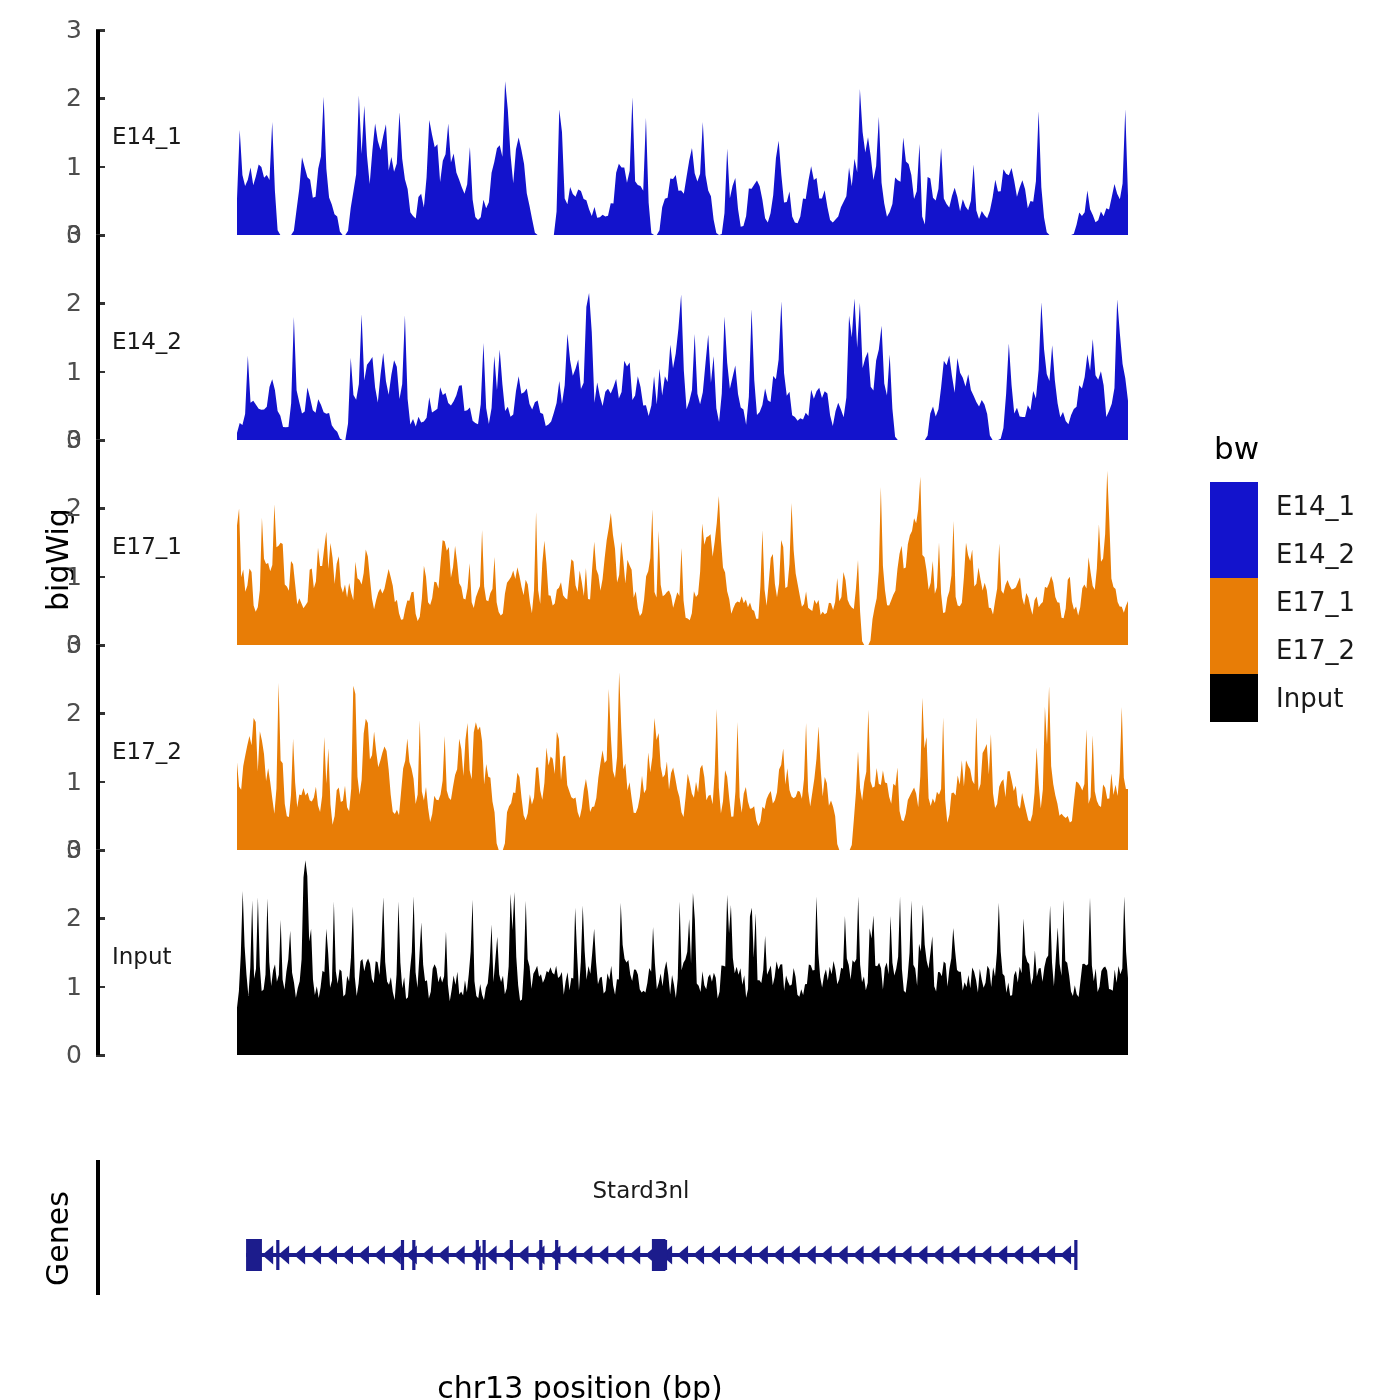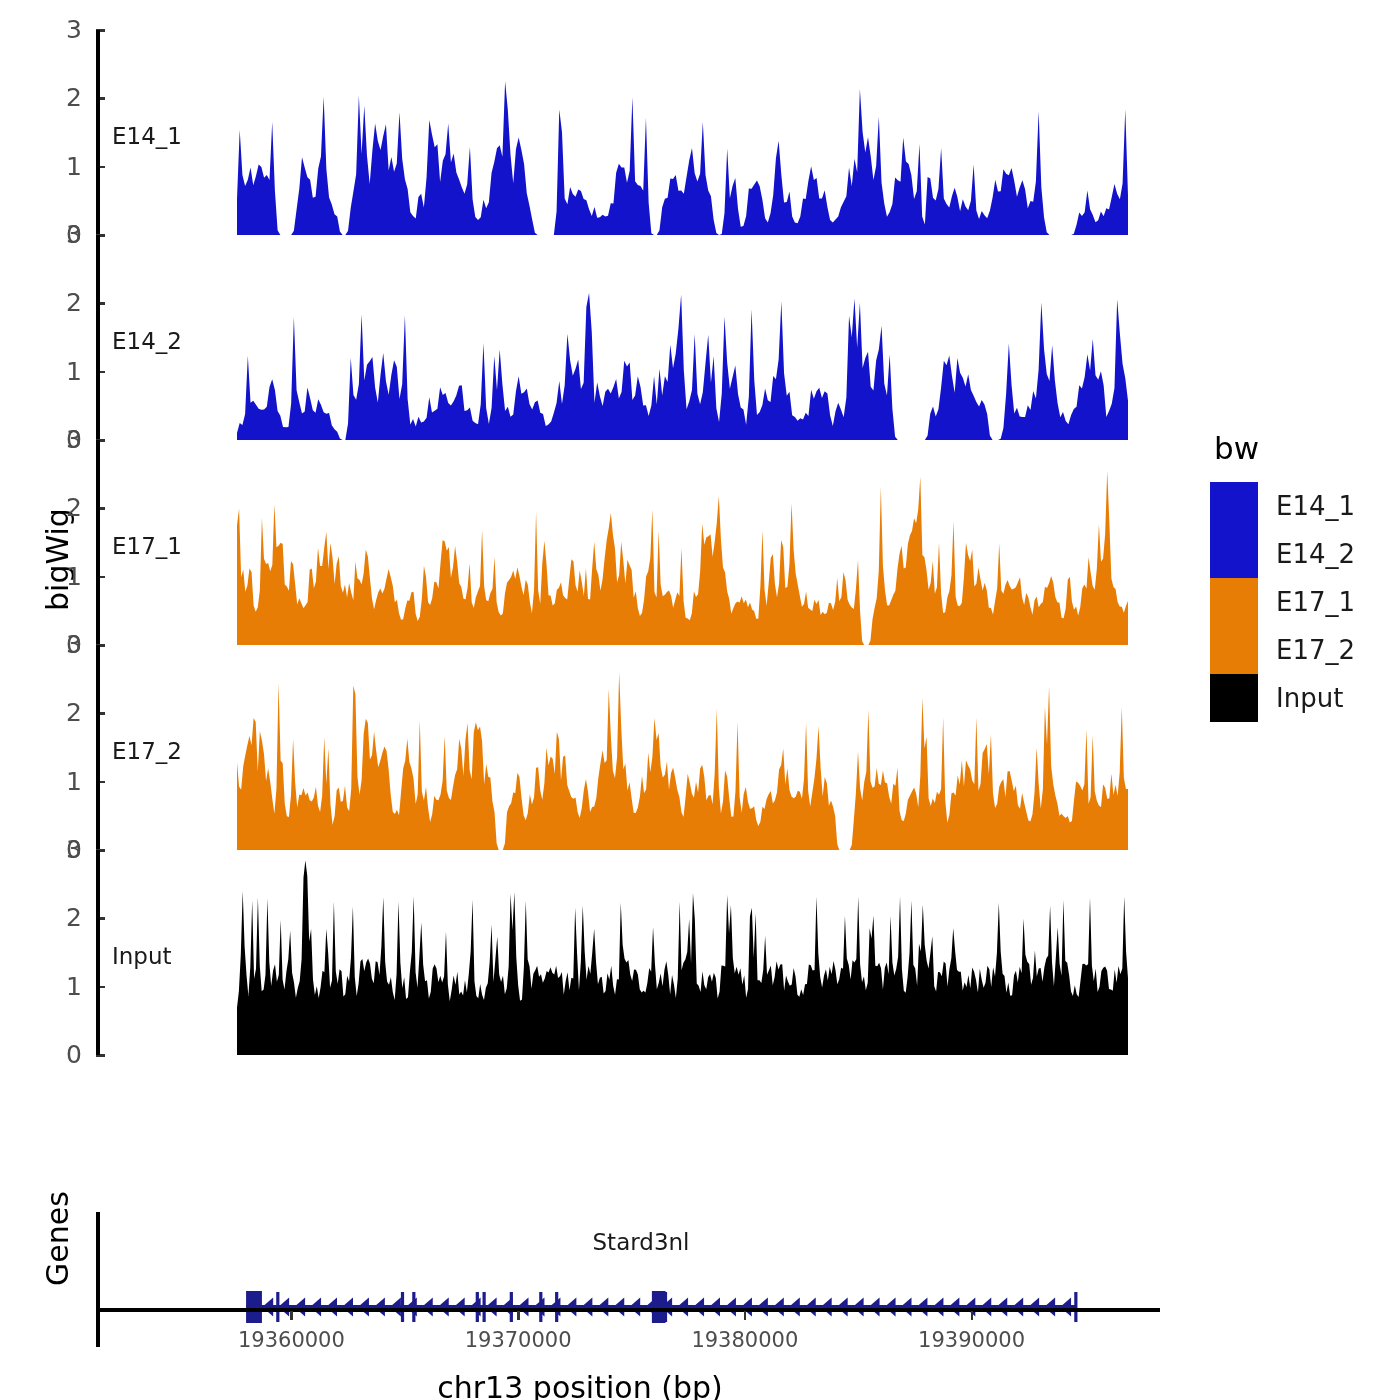--- a/index.html
+++ b/index.html
@@ -56,21 +56,21 @@
           <path d="M 237 205 L 237.00 117.14 L 239.08 141.51 L 241.15 144.75 L 243.23 121.15 L 245.31 110.14 L 247.38 100.06 L 249.46 90.95 L 251.54 100.33 L 253.62 72.89 L 255.69 76.90 L 257.77 126.54 L 259.85 86.31 L 261.92 95.53 L 264.00 108.96 L 266.08 136.10 L 268.15 123.21 L 270.23 136.88 L 272.31 153.87 L 274.38 168.65 L 276.46 143.46 L 278.54 37.68 L 280.62 115.42 L 282.69 118.25 L 284.77 158.72 L 286.85 171.31 L 288.92 171.99 L 291.00 150.00 L 293.08 93.70 L 295.15 137.79 L 297.23 162.51 L 299.31 149.61 L 301.38 150.33 L 303.46 143.10 L 305.54 150.55 L 307.62 147.47 L 309.69 155.32 L 311.77 156.40 L 313.85 152.46 L 315.92 141.87 L 318.00 160.55 L 320.08 167.01 L 322.15 151.01 L 324.23 91.92 L 326.31 138.79 L 328.38 103.21 L 330.46 159.18 L 332.54 179.66 L 334.62 170.97 L 336.69 145.21 L 338.77 142.52 L 340.85 157.11 L 342.92 155.76 L 345.00 140.67 L 347.08 162.17 L 349.15 166.25 L 351.23 143.40 L 353.31 40.64 L 355.38 48.95 L 357.46 131.65 L 359.54 149.73 L 361.62 134.91 L 363.69 88.65 L 365.77 73.84 L 367.85 77.92 L 369.92 114.42 L 372.00 110.33 L 374.08 86.49 L 376.15 105.86 L 378.23 122.26 L 380.31 115.74 L 382.38 107.64 L 384.46 101.50 L 386.54 106.10 L 388.62 124.32 L 390.69 149.39 L 392.77 166.71 L 394.85 169.02 L 396.92 164.64 L 399.00 170.34 L 401.08 146.99 L 403.15 123.54 L 405.23 115.64 L 407.31 93.39 L 409.38 116.96 L 411.46 123.53 L 413.54 133.64 L 415.62 158.95 L 417.69 149.54 L 419.77 75.31 L 421.85 146.39 L 423.92 155.40 L 426.00 142.11 L 428.08 162.96 L 430.15 176.88 L 432.23 169.08 L 434.31 150.80 L 436.38 154.79 L 438.46 155.36 L 440.54 149.50 L 442.62 135.76 L 444.69 91.04 L 446.77 145.42 L 448.85 152.79 L 450.92 155.03 L 453.00 141.69 L 455.08 129.96 L 457.15 124.32 L 459.23 93.65 L 461.31 104.01 L 463.38 130.93 L 465.46 94.83 L 467.54 77.90 L 469.62 125.18 L 471.69 134.17 L 473.77 87.19 L 475.85 77.25 L 477.92 85.29 L 480.00 81.53 L 482.08 96.16 L 484.15 139.56 L 486.23 119.02 L 488.31 131.64 L 490.38 132.86 L 492.46 156.42 L 494.54 167.19 L 496.62 198.27 L 498.69 205.00 L 500.77 205.00 L 502.85 205.00 L 504.92 198.31 L 507.00 167.27 L 509.08 161.37 L 511.15 158.20 L 513.23 147.46 L 515.31 148.03 L 517.38 127.76 L 519.46 131.88 L 521.54 152.93 L 523.62 170.37 L 525.69 175.25 L 527.77 168.18 L 529.85 149.22 L 531.92 159.57 L 534.00 152.49 L 536.08 122.69 L 538.15 122.28 L 540.23 145.52 L 542.31 154.68 L 544.38 138.08 L 546.46 102.49 L 548.54 120.62 L 550.62 111.47 L 552.69 113.77 L 554.77 129.00 L 556.85 86.76 L 558.92 94.11 L 561.00 135.24 L 563.08 111.73 L 565.15 110.43 L 567.23 140.08 L 569.31 146.20 L 571.38 152.16 L 573.46 153.70 L 575.54 152.58 L 577.62 167.03 L 579.69 172.95 L 581.77 163.02 L 583.85 145.04 L 585.92 133.90 L 588.00 146.83 L 590.08 166.99 L 592.15 161.98 L 594.23 161.43 L 596.31 152.90 L 598.38 132.46 L 600.46 118.20 L 602.54 105.37 L 604.62 118.01 L 606.69 115.33 L 608.77 43.98 L 610.85 91.46 L 612.92 126.05 L 615.00 132.92 L 617.08 111.96 L 619.15 27.33 L 621.23 82.24 L 623.31 124.13 L 625.38 118.61 L 627.46 145.61 L 629.54 137.35 L 631.62 153.13 L 633.69 167.83 L 635.77 168.01 L 637.85 162.41 L 639.92 151.40 L 642.00 130.71 L 644.08 148.34 L 646.15 144.33 L 648.23 107.54 L 650.31 127.31 L 652.38 111.97 L 654.46 73.06 L 656.54 94.90 L 658.62 88.08 L 660.69 121.52 L 662.77 132.48 L 664.85 129.79 L 666.92 116.56 L 669.00 144.57 L 671.08 128.09 L 673.15 122.49 L 675.23 132.91 L 677.31 144.80 L 679.38 151.97 L 681.46 167.13 L 683.54 171.92 L 685.62 151.64 L 687.69 128.85 L 689.77 137.65 L 691.85 148.42 L 693.92 152.63 L 696.00 136.81 L 698.08 147.39 L 700.15 123.47 L 702.23 119.74 L 704.31 131.94 L 706.38 155.20 L 708.46 150.63 L 710.54 149.72 L 712.62 159.21 L 714.69 128.51 L 716.77 63.99 L 718.85 142.68 L 720.92 168.40 L 723.00 156.20 L 725.08 125.17 L 727.15 131.65 L 729.23 153.14 L 731.31 171.81 L 733.38 171.50 L 735.46 146.26 L 737.54 77.01 L 739.62 151.90 L 741.69 167.82 L 743.77 148.55 L 745.85 141.96 L 747.92 156.57 L 750.00 163.66 L 752.08 163.25 L 754.15 161.17 L 756.23 174.96 L 758.31 181.11 L 760.38 176.68 L 762.46 161.85 L 764.54 164.04 L 766.62 153.94 L 768.69 149.19 L 770.77 145.92 L 772.85 158.47 L 774.92 155.22 L 777.00 147.16 L 779.08 124.49 L 781.15 120.11 L 783.23 103.62 L 785.31 139.56 L 787.38 123.13 L 789.46 144.94 L 791.54 151.48 L 793.62 153.25 L 795.69 151.86 L 797.77 145.87 L 799.85 146.74 L 801.92 153.79 L 804.00 134.11 L 806.08 78.06 L 808.15 146.16 L 810.23 161.46 L 812.31 147.41 L 814.38 133.42 L 816.46 113.87 L 818.54 81.29 L 820.62 122.90 L 822.69 151.39 L 824.77 131.90 L 826.85 138.32 L 828.92 160.72 L 831.00 155.51 L 833.08 161.77 L 835.15 171.12 L 837.23 199.08 L 839.31 205.00 L 841.38 205.00 L 843.46 205.00 L 845.54 205.00 L 847.62 205.00 L 849.69 205.00 L 851.77 200.08 L 853.85 174.67 L 855.92 147.87 L 858.00 106.45 L 860.08 143.21 L 862.15 155.61 L 864.23 136.97 L 866.31 126.87 L 868.38 64.84 L 870.46 136.27 L 872.54 142.74 L 874.62 141.61 L 876.69 123.04 L 878.77 138.79 L 880.85 140.06 L 882.92 125.49 L 885.00 137.39 L 887.08 138.25 L 889.15 151.75 L 891.23 158.80 L 893.31 138.75 L 895.38 140.73 L 897.46 122.44 L 899.54 166.11 L 901.62 174.92 L 903.69 176.17 L 905.77 168.69 L 907.85 155.03 L 909.92 150.65 L 912.00 146.49 L 914.08 142.62 L 916.15 148.50 L 918.23 162.33 L 920.31 131.19 L 922.38 52.69 L 924.46 103.49 L 926.54 91.98 L 928.62 153.22 L 930.69 161.12 L 932.77 153.41 L 934.85 157.89 L 936.92 146.75 L 939.00 149.63 L 941.08 143.91 L 943.15 72.38 L 945.23 155.07 L 947.31 177.87 L 949.38 169.81 L 951.46 148.22 L 953.54 147.45 L 955.62 150.53 L 957.69 130.52 L 959.77 139.58 L 961.85 115.27 L 963.92 141.60 L 966.00 115.22 L 968.08 120.38 L 970.15 124.27 L 972.23 135.53 L 974.31 139.32 L 976.38 72.27 L 978.46 145.67 L 980.54 138.94 L 982.62 108.08 L 984.69 104.00 L 986.77 99.10 L 988.85 129.57 L 990.92 88.98 L 993.00 148.22 L 995.08 162.96 L 997.15 158.94 L 999.23 141.76 L 1001.31 136.85 L 1003.38 134.34 L 1005.46 152.21 L 1007.54 126.57 L 1009.62 126.03 L 1011.69 135.40 L 1013.77 146.03 L 1015.85 140.81 L 1017.92 160.27 L 1020.00 163.86 L 1022.08 148.01 L 1024.15 157.50 L 1026.23 166.38 L 1028.31 175.21 L 1030.38 176.54 L 1032.46 169.18 L 1034.54 147.42 L 1036.62 102.55 L 1038.69 139.10 L 1040.77 163.40 L 1042.85 144.42 L 1044.92 61.80 L 1047.00 99.54 L 1049.08 41.23 L 1051.15 120.90 L 1053.23 139.05 L 1055.31 150.15 L 1057.38 158.51 L 1059.46 170.82 L 1061.54 168.85 L 1063.62 171.18 L 1065.69 172.92 L 1067.77 170.91 L 1069.85 177.39 L 1071.92 175.89 L 1074.00 154.98 L 1076.08 136.61 L 1078.15 137.66 L 1080.23 141.09 L 1082.31 145.48 L 1084.38 138.89 L 1086.46 84.22 L 1088.54 158.67 L 1090.62 151.88 L 1092.69 90.33 L 1094.77 146.21 L 1096.85 155.76 L 1098.92 160.39 L 1101.00 161.93 L 1103.08 139.58 L 1105.15 142.68 L 1107.23 153.80 L 1109.31 153.42 L 1111.38 128.45 L 1113.46 150.07 L 1115.54 139.63 L 1117.62 150.95 L 1119.69 127.63 L 1121.77 62.05 L 1123.85 132.84 L 1125.92 144.01 L 1128.00 143.95 L 1128 205 Z" fill="#e87d06" stroke="none"></path>
         </svg>
       </div>
       <div style="position: absolute; left: 0px; top: 850px; width: 1160px; height: 205px;">
         <svg width="1160" height="205" style="position: absolute; left: 0px; top: 0px;">
           <path d="M 237 205 L 237.00 157.72 L 238.90 141.09 L 240.80 104.78 L 242.70 41.02 L 244.60 96.20 L 246.50 124.89 L 248.40 145.95 L 250.30 116.97 L 252.20 50.16 L 254.10 128.65 L 256.00 118.65 L 257.90 47.27 L 259.80 115.99 L 261.70 141.16 L 263.60 139.58 L 265.50 124.56 L 267.40 48.26 L 269.30 112.08 L 271.20 136.01 L 273.10 120.53 L 275.00 114.28 L 276.90 131.67 L 278.80 124.82 L 280.70 69.75 L 282.59 129.40 L 284.49 139.60 L 286.39 121.84 L 288.29 109.17 L 290.19 80.78 L 292.09 122.68 L 293.99 132.41 L 295.89 147.69 L 297.79 137.88 L 299.69 131.33 L 301.59 109.33 L 303.49 27.58 L 305.39 10.25 L 307.29 26.12 L 309.19 91.45 L 311.09 79.05 L 312.99 129.43 L 314.89 144.95 L 316.79 136.19 L 318.69 147.99 L 320.59 137.20 L 322.49 120.87 L 324.39 122.24 L 326.29 78.78 L 328.19 103.37 L 330.09 137.73 L 331.99 130.50 L 333.89 51.54 L 335.79 121.14 L 337.69 133.70 L 339.59 119.36 L 341.49 121.27 L 343.39 146.60 L 345.29 144.26 L 347.19 125.66 L 349.09 131.61 L 350.99 107.25 L 352.89 56.51 L 354.79 127.04 L 356.69 145.90 L 358.59 133.41 L 360.49 111.32 L 362.39 109.05 L 364.29 121.19 L 366.19 112.49 L 368.09 108.46 L 369.99 113.73 L 371.88 128.86 L 373.78 133.29 L 375.68 111.17 L 377.58 112.17 L 379.48 125.03 L 381.38 96.27 L 383.28 47.04 L 385.18 112.05 L 387.08 131.45 L 388.98 134.77 L 390.88 127.31 L 392.78 141.91 L 394.68 150.12 L 396.58 124.18 L 398.48 51.49 L 400.38 112.67 L 402.28 138.13 L 404.18 127.16 L 406.08 149.03 L 407.98 147.37 L 409.88 121.64 L 411.78 101.90 L 413.68 46.26 L 415.58 122.36 L 417.48 137.84 L 419.38 106.21 L 421.28 72.37 L 423.18 114.84 L 425.08 131.37 L 426.98 130.36 L 428.88 148.56 L 430.78 141.80 L 432.68 118.77 L 434.58 114.23 L 436.48 118.53 L 438.38 132.15 L 440.28 125.84 L 442.18 132.39 L 444.08 126.25 L 445.98 81.58 L 447.88 134.46 L 449.78 151.34 L 451.68 139.67 L 453.58 125.55 L 455.48 134.68 L 457.38 121.75 L 459.28 144.58 L 461.17 141.38 L 463.07 145.62 L 464.97 130.35 L 466.87 142.29 L 468.77 124.16 L 470.67 101.55 L 472.57 49.72 L 474.47 131.28 L 476.37 145.94 L 478.27 148.15 L 480.17 134.05 L 482.07 144.70 L 483.97 149.92 L 485.87 137.86 L 487.77 133.36 L 489.67 112.14 L 491.57 74.39 L 493.47 131.95 L 495.37 109.35 L 497.27 86.68 L 499.17 124.14 L 501.07 132.03 L 502.97 125.65 L 504.87 144.35 L 506.77 138.21 L 508.67 116.19 L 510.57 43.83 L 512.47 79.90 L 514.37 41.95 L 516.27 107.11 L 518.17 135.23 L 520.07 150.64 L 521.97 149.55 L 523.87 117.56 L 525.77 50.87 L 527.67 109.20 L 529.57 116.62 L 531.47 138.78 L 533.37 123.84 L 535.27 120.29 L 537.17 115.73 L 539.07 126.71 L 540.97 124.37 L 542.87 132.87 L 544.77 128.56 L 546.67 120.92 L 548.57 122.44 L 550.46 117.30 L 552.36 122.79 L 554.26 124.39 L 556.16 115.71 L 558.06 127.91 L 559.96 126.27 L 561.86 122.12 L 563.76 144.72 L 565.66 131.13 L 567.56 122.19 L 569.46 140.18 L 571.36 127.65 L 573.26 128.45 L 575.16 57.77 L 577.06 102.90 L 578.96 140.31 L 580.86 111.43 L 582.76 55.44 L 584.66 101.11 L 586.56 129.70 L 588.46 115.98 L 590.36 123.70 L 592.26 102.59 L 594.16 78.78 L 596.06 112.25 L 597.96 134.27 L 599.86 127.78 L 601.76 126.81 L 603.66 143.41 L 605.56 141.08 L 607.46 123.14 L 609.36 129.79 L 611.26 115.80 L 613.16 135.70 L 615.06 144.69 L 616.96 129.36 L 618.86 129.40 L 620.76 52.70 L 622.66 94.72 L 624.56 108.70 L 626.46 112.39 L 628.36 109.97 L 630.26 124.48 L 632.16 130.99 L 634.06 119.40 L 635.96 119.64 L 637.86 124.40 L 639.75 139.28 L 641.65 142.43 L 643.55 140.72 L 645.45 142.52 L 647.35 132.88 L 649.25 118.10 L 651.15 121.63 L 653.05 76.92 L 654.95 114.12 L 656.85 139.24 L 658.75 132.65 L 660.65 123.41 L 662.55 136.31 L 664.45 119.74 L 666.35 111.18 L 668.25 124.75 L 670.15 144.58 L 672.05 125.07 L 673.95 134.40 L 675.85 147.96 L 677.75 128.27 L 679.65 51.52 L 681.55 120.27 L 683.45 112.73 L 685.35 109.53 L 687.25 102.00 L 689.15 68.89 L 691.05 113.36 L 692.95 43.11 L 694.85 69.39 L 696.75 133.56 L 698.65 135.71 L 700.55 142.10 L 702.45 121.20 L 704.35 135.15 L 706.25 139.15 L 708.15 127.34 L 710.05 124.14 L 711.95 131.77 L 713.85 122.81 L 715.75 127.82 L 717.65 148.45 L 719.55 141.87 L 721.45 115.51 L 723.35 115.80 L 725.25 116.42 L 727.14 44.76 L 729.04 83.18 L 730.94 55.09 L 732.84 107.94 L 734.74 123.21 L 736.64 116.86 L 738.54 124.81 L 740.44 118.14 L 742.34 134.70 L 744.24 125.17 L 746.14 147.73 L 748.04 139.03 L 749.94 66.47 L 751.84 57.79 L 753.74 107.72 L 755.64 63.37 L 757.54 130.13 L 759.44 130.31 L 761.34 133.02 L 763.24 120.07 L 765.14 85.65 L 767.04 124.72 L 768.94 120.27 L 770.84 115.50 L 772.74 135.27 L 774.64 126.89 L 776.54 111.28 L 778.44 119.52 L 780.34 114.50 L 782.24 114.14 L 784.14 140.79 L 786.04 125.51 L 787.94 131.45 L 789.84 135.84 L 791.74 134.59 L 793.64 118.00 L 795.54 126.63 L 797.44 144.63 L 799.34 146.80 L 801.24 139.30 L 803.14 144.93 L 805.04 134.26 L 806.94 133.89 L 808.84 114.50 L 810.74 115.13 L 812.64 120.53 L 814.54 119.91 L 816.43 46.59 L 818.33 103.39 L 820.23 127.19 L 822.13 137.40 L 824.03 125.46 L 825.93 119.27 L 827.83 130.43 L 829.73 116.70 L 831.63 124.17 L 833.53 111.02 L 835.43 119.65 L 837.33 134.21 L 839.23 129.35 L 841.13 117.76 L 843.03 118.79 L 844.93 66.01 L 846.83 108.46 L 848.73 114.95 L 850.63 129.41 L 852.53 110.35 L 854.43 112.52 L 856.33 108.88 L 858.23 46.57 L 860.13 114.80 L 862.03 132.22 L 863.93 126.44 L 865.83 140.22 L 867.73 132.85 L 869.63 78.30 L 871.53 88.53 L 873.43 65.61 L 875.33 115.82 L 877.23 116.27 L 879.13 112.71 L 881.03 118.14 L 882.93 139.53 L 884.83 117.76 L 886.73 112.43 L 888.63 124.37 L 890.53 65.98 L 892.43 112.75 L 894.33 125.44 L 896.23 118.72 L 898.13 106.72 L 900.03 46.74 L 901.93 119.30 L 903.83 140.85 L 905.72 142.69 L 907.62 126.67 L 909.52 102.95 L 911.42 50.61 L 913.32 114.85 L 915.22 118.60 L 917.12 135.79 L 919.02 93.74 L 920.92 101.45 L 922.82 54.57 L 924.72 94.70 L 926.62 110.59 L 928.52 118.53 L 930.42 102.73 L 932.32 86.17 L 934.22 136.34 L 936.12 141.41 L 938.02 122.00 L 939.92 122.22 L 941.82 126.13 L 943.72 111.52 L 945.62 113.56 L 947.52 136.47 L 949.42 119.04 L 951.32 108.18 L 953.22 78.09 L 955.12 101.05 L 957.02 120.11 L 958.92 121.71 L 960.82 121.77 L 962.72 140.49 L 964.62 132.14 L 966.52 136.91 L 968.42 124.93 L 970.32 138.36 L 972.22 117.38 L 974.12 121.78 L 976.02 130.03 L 977.92 142.39 L 979.82 118.75 L 981.72 129.76 L 983.62 137.63 L 985.52 132.66 L 987.42 115.79 L 989.32 119.21 L 991.22 136.97 L 993.12 117.35 L 995.01 126.57 L 996.91 102.88 L 998.81 52.82 L 1000.71 101.85 L 1002.61 123.66 L 1004.51 125.99 L 1006.41 142.83 L 1008.31 132.47 L 1010.21 145.71 L 1012.11 145.34 L 1014.01 125.23 L 1015.91 120.78 L 1017.81 132.41 L 1019.71 116.71 L 1021.61 123.13 L 1023.51 68.39 L 1025.41 104.69 L 1027.31 111.80 L 1029.21 114.08 L 1031.11 134.77 L 1033.01 127.81 L 1034.91 100.60 L 1036.81 126.53 L 1038.71 118.43 L 1040.61 118.02 L 1042.51 131.86 L 1044.41 116.88 L 1046.31 108.58 L 1048.21 105.55 L 1050.11 55.50 L 1052.01 112.51 L 1053.91 136.36 L 1055.81 107.90 L 1057.71 77.18 L 1059.61 113.70 L 1061.51 125.76 L 1063.41 50.11 L 1065.31 110.99 L 1067.21 112.75 L 1069.11 124.94 L 1071.01 141.56 L 1072.91 145.96 L 1074.81 135.22 L 1076.71 144.36 L 1078.61 146.93 L 1080.51 130.42 L 1082.41 114.00 L 1084.30 113.71 L 1086.20 115.58 L 1088.10 114.15 L 1090.00 47.80 L 1091.90 115.52 L 1093.80 131.24 L 1095.70 118.58 L 1097.60 141.99 L 1099.50 136.81 L 1101.40 120.91 L 1103.30 117.73 L 1105.20 116.41 L 1107.10 120.68 L 1109.00 139.01 L 1110.90 139.44 L 1112.80 140.71 L 1114.70 119.54 L 1116.60 132.71 L 1118.50 115.88 L 1120.40 124.26 L 1122.30 118.46 L 1124.20 46.13 L 1126.10 102.06 L 1128.00 128.00 L 1128 205 Z" fill="#000000" stroke="none"></path>
         </svg>
       </div>
     </div>
 
-  <div id="genes-panel" style="position: absolute; left: 0px; top: 1212px; width: 1160px; height: 135px;">
+  <div id="genes-panel" style="position: absolute; left: 0px; top: 1160px; width: 1160px; height: 135px;">
       <div class="axline" style="left: 96px; top: 0px; width: 3.5px; height: 135px;"></div>
       <svg width="1160" height="135" style="position: absolute; left: 0px; top: 0px;">
         <text x="641.0" y="38" text-anchor="middle" font-size="23" fill="#1a1a1a" font-family="&quot;DejaVu Sans&quot;,&quot;Liberation Sans&quot;,sans-serif">Stard3nl</text>
         <rect x="246.06870229007635" y="93" width="829.7862595419847" height="4" fill="#1c1c8c"></rect>
         <path d="M 246.2389019377569 95 L 257.2389019377569 85.5 L 257.2389019377569 104.5 Z" fill="#1c1c8c"></path>
         <path d="M 262.196330005872 95 L 273.196330005872 85.5 L 273.196330005872 104.5 Z" fill="#1c1c8c"></path>
         <path d="M 278.1537580739871 95 L 289.1537580739871 85.5 L 289.1537580739871 104.5 Z" fill="#1c1c8c"></path>
         <path d="M 294.11118614210216 95 L 305.11118614210216 85.5 L 305.11118614210216 104.5 Z" fill="#1c1c8c"></path>
         <path d="M 310.0686142102173 95 L 321.0686142102173 85.5 L 321.0686142102173 104.5 Z" fill="#1c1c8c"></path>
         <path d="M 326.0260422783324 95 L 337.0260422783324 85.5 L 337.0260422783324 104.5 Z" fill="#1c1c8c"></path>
@@ -128,31 +128,20 @@
         <rect x="509.72824427480913" y="80" width="3.2" height="30" fill="#1c1c8c"></rect>
         <rect x="539.2015267175572" y="80" width="3.2" height="30" fill="#1c1c8c"></rect>
         <rect x="555.0717557251909" y="80" width="3.2" height="30" fill="#1c1c8c"></rect>
         <rect x="663.8961832061069" y="80" width="3.2" height="30" fill="#1c1c8c"></rect>
         <rect x="1074.254961832061" y="80" width="3.2" height="30" fill="#1c1c8c"></rect>
         <rect x="246.06870229007635" y="79" width="15.870229007633583" height="32" fill="#1c1c8c"></rect>
         <rect x="651.8931297709923" y="79" width="13.603053435114589" height="32" fill="#1c1c8c"></rect>
       </svg>
     </div>
 
-  <div id="xaxis" style="position: absolute; left: 0px; top: 1308px; width: 1160px; height: 70px;">
-      <div class="axline" style="left: 96px; top: 0px; width: 1064px; height: 3.5px;"></div>
-      <div class="tickmark" style="left: 290.412px; top: 3px; width: 2.5px; height: 9px;"></div>
-      <div class="xtick" style="left: 211.412px; top: 20px; width: 160px;">19360000</div>
-      <div class="tickmark" style="left: 517.13px; top: 3px; width: 2.5px; height: 9px;"></div>
-      <div class="xtick" style="left: 438.13px; top: 20px; width: 160px;">19370000</div>
-      <div class="tickmark" style="left: 743.847px; top: 3px; width: 2.5px; height: 9px;"></div>
-      <div class="xtick" style="left: 664.847px; top: 20px; width: 160px;">19380000</div>
-      <div class="tickmark" style="left: 970.565px; top: 3px; width: 2.5px; height: 9px;"></div>
-      <div class="xtick" style="left: 891.565px; top: 20px; width: 160px;">19390000</div>
-    </div>
   <div class="axis-title" id="x-title" style="left: 0px; top: 1370px; width: 1160px; text-align: center;">chr13 position (bp)</div>
 
   <div id="legend">
     <div class="legend-title">bw</div>
     <div id="legend-rows">
         <div class="legend-row">
           <div class="legend-key" style="background: rgb(19, 19, 204);"></div>
           <div class="legend-lab">E14_1</div>
         </div>
         <div class="legend-row">

